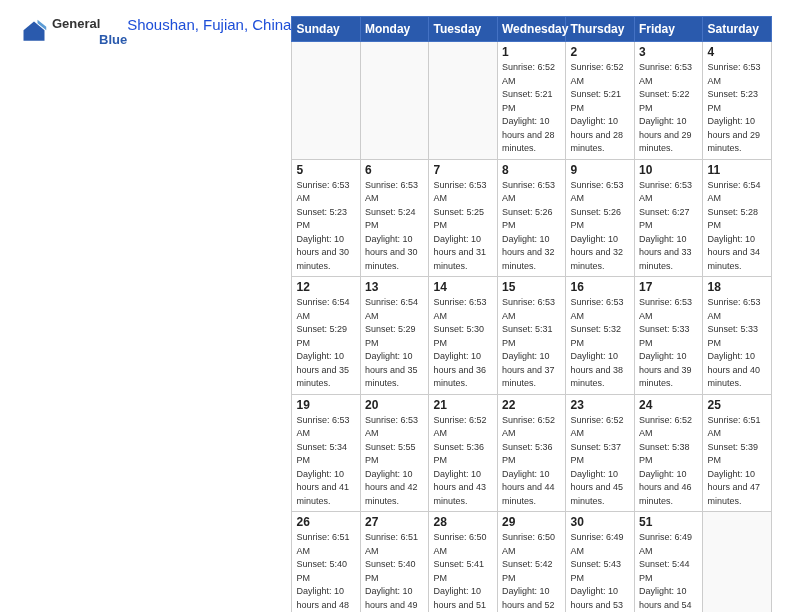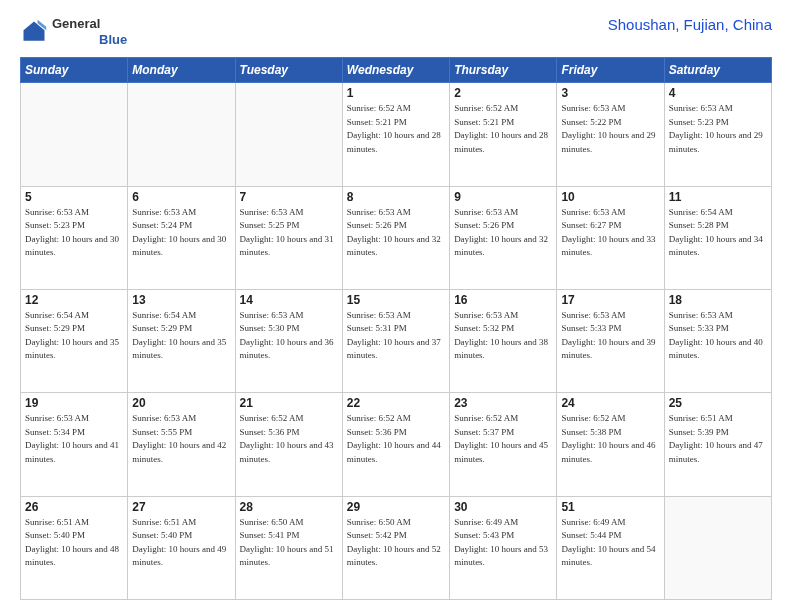--- a/index.html
+++ b/index.html
@@ -8,21 +8,20 @@
       background: #fff;
       width: 792px;
       height: 612px;
       overflow: hidden;
     }
     .page {
       width: 792px;
       height: 612px;
       padding: 16px 20px 12px 20px;
       display: flex;
-      flex-direction: column;
     }
     .header {
       display: flex;
       justify-content: space-between;
       align-items: flex-start;
       margin-bottom: 10px;
     }
     .logo {
       display: flex;
       align-items: center;
@@ -62,21 +61,20 @@
       table-layout: fixed;
     }
     .calendar th {
       background-color: #2a5aad;
       color: #fff;
       font-size: 12px;
       font-weight: bold;
       padding: 5px 4px;
       text-align: left;
       border: 1px solid #4472c4;
-      font-style: italic;
     }
     .calendar td {
       vertical-align: top;
       border: 1px solid #ccc;
       padding: 3px 4px;
       font-size: 9.5px;
       color: #222;
       height: 82px;
       width: 113px;
     }
@@ -86,21 +84,20 @@
     .day-num {
       font-size: 12px;
       font-weight: bold;
       display: block;
       margin-bottom: 2px;
     }
     .day-info {
       font-size: 9px;
       line-height: 1.5;
       color: #333;
-      font-family: Liberation Serif, serif;
     }
   </style>
 </head>
 <body>
 
 <div class="page">
   <div class="header">
     <div class="logo">
       <svg class="logo-icon" viewBox="0 0 32 32">
         <polygon points="16,4 28,14 28,26 4,26 4,14" fill="#2a5aad"></polygon>

